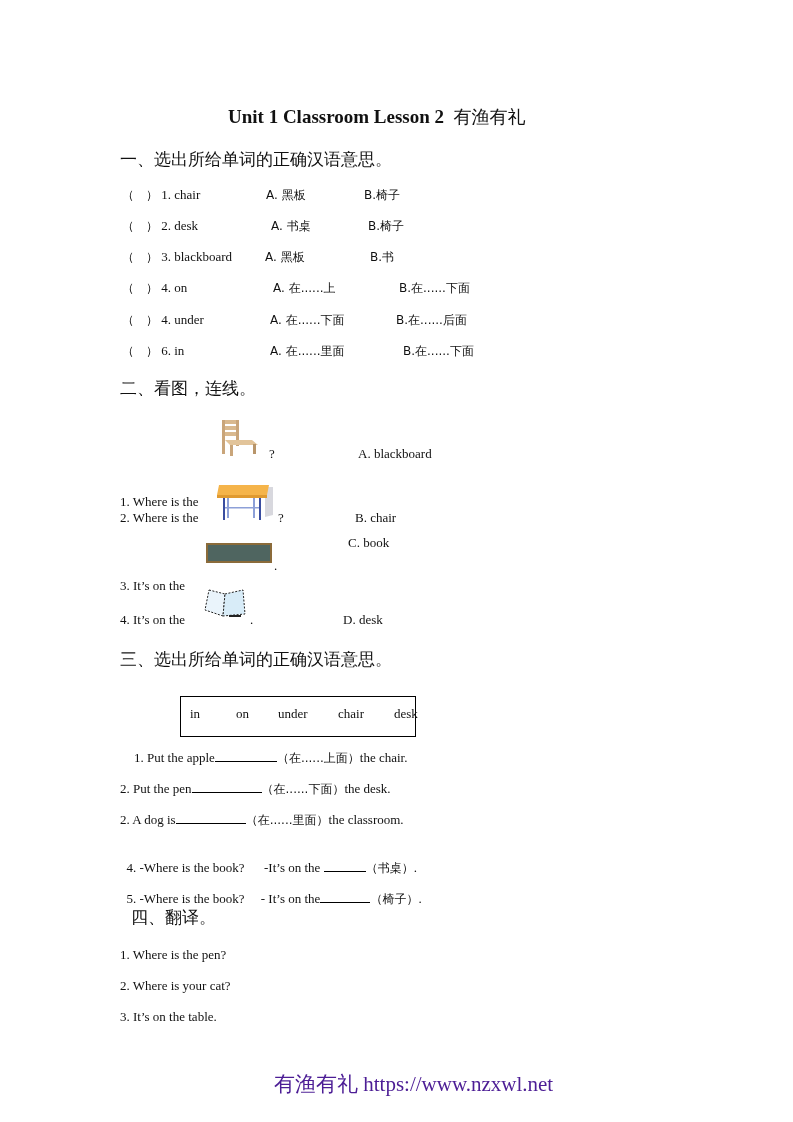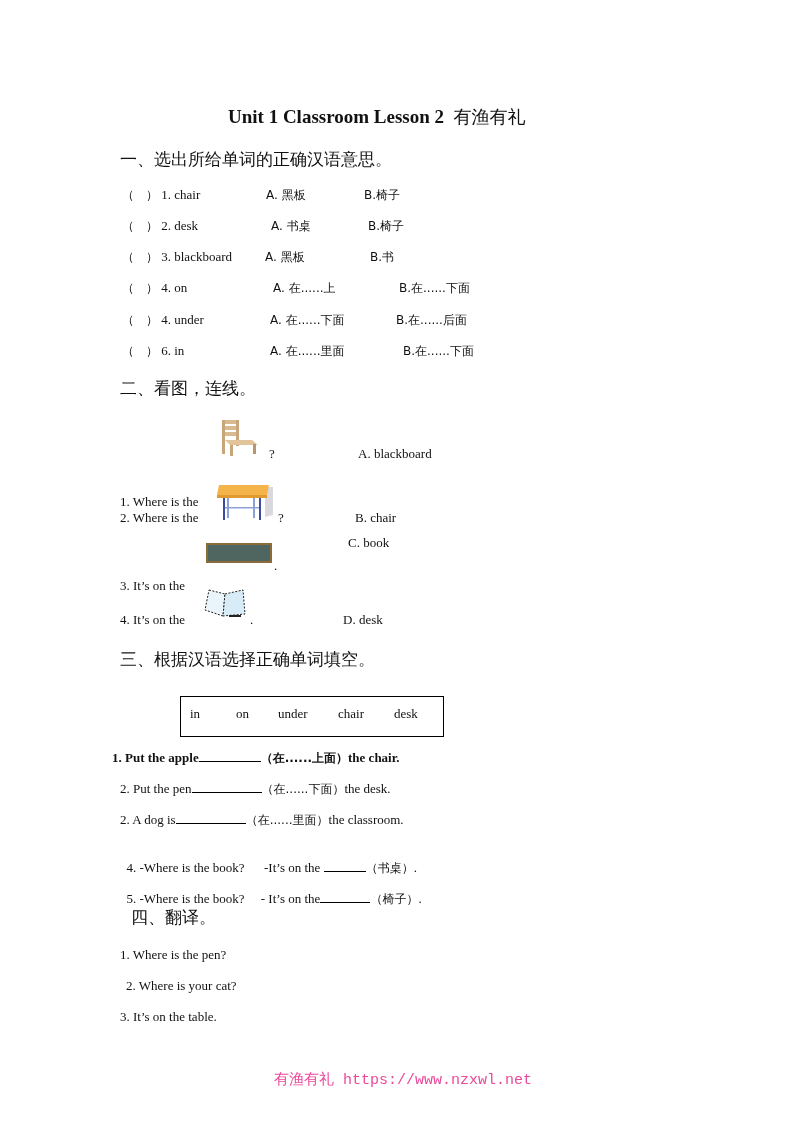--- a/index.html
+++ b/index.html
@@ -5,23 +5,23 @@
   html, body { margin: 0; padding: 0; background: #ffffff; }
   body { width: 793px; height: 1122px; position: relative; overflow: hidden;
          font-family: "Liberation Serif", "DejaVu Serif", serif; color: #111; }
   .abs { position: absolute; white-space: nowrap; }
   .title { font-weight: bold; font-size: 19px; }
   .title .cn { font-family: "DejaVu Sans", sans-serif; font-weight: normal; font-size: 18px; }
   .h { font-family: "DejaVu Sans", sans-serif; font-size: 17px; }
   .t { font-size: 13px; }
   .cn13 { font-family: "DejaVu Sans", sans-serif; font-size: 12px; }
   .blank { display: inline-block; border-bottom: 1px solid #000; height: 12px; vertical-align: baseline; }
-  .wordbox { border: 1px solid #000; width: 264px; height: 41px; box-sizing: border-box; text-align: right; }
+  .wordbox { border: 1px solid #000; width: 236px; height: 41px; box-sizing: border-box; text-align: right; }
   .wordbox span { position: absolute; top: 9px; font-size: 13px; }
-  .footer { font-family: Liberation Mono, monospace; font-size: 15px; color: #ec4899; }
+  .footer { font-family: Liberation Serif, serif; font-size: 21px; color: #4c1d95; }
 </style>
 </head>
 <body>
 
 <div class="abs title" style="left:228px; top:105px;">
   <span>Unit 1 Classroom Lesson 2</span>&nbsp;
   <span class="cn">有渔有礼</span>
 </div>
 
 <div class="abs h" style="left:120px; top:148px;">一、选出所给单词的正确汉语意思。</div>
@@ -113,44 +113,44 @@
 <div class="abs" style="left:203px; top:586px; width:46px; height:36px;">
   <svg width="46" height="36" viewBox="0 0 46 36">
     <polygon points="6,4 22,8 20,30 2,24" fill="#eaf4fb" stroke="#222" stroke-width="1" stroke-dasharray="2,1.5"></polygon>
     <polygon points="22,8 40,4 42,28 20,30" fill="#d8ecf8" stroke="#222" stroke-width="1" stroke-dasharray="2,1.5"></polygon>
     <line x1="26" y1="30" x2="38" y2="30" stroke="#222" stroke-width="2"></line>
   </svg>
 </div>
 <div class="abs t" style="left:250px; top:612px;">.</div>
 <div class="abs t" style="left:343px; top:612px;">D. desk</div>
 
-<div class="abs h" style="left:120px; top:648px;">三、根据汉语选择正确单词填空。</div>
+<div class="abs h" style="left:120px; top:648px;">三、选出所给单词的正确汉语意思。</div>
 
 <div class="abs wordbox" style="left:180px; top:696px;">
   <span style="left:9px;">in</span>
   <span style="left:55px;">on</span>
   <span style="left:97px;">under</span>
   <span style="left:157px;">chair</span>
   <span style="left:213px;">desk</span>
 </div>
 
-<div class="abs t" style="left:112px; top:749px;font-weight:bold;">
+<div class="abs t" style="left:134px; top:749px;">
   <span>1. Put the apple</span><span class="blank" style="width:62px;"></span><span class="cn13">（在......上面）</span><span>the chair.</span>
 </div>
 <div class="abs t" style="left:120px; top:780px;">
   <span>2. Put the pen</span><span class="blank" style="width:70px;"></span><span class="cn13">（在......下面）</span><span>the desk.</span>
 </div>
 <div class="abs t" style="left:120px; top:811px;">
   <span>2. A dog is</span><span class="blank" style="width:70px;"></span><span class="cn13">（在......里面）</span><span>the classroom.</span>
 </div>
 <div class="abs t" style="left:120px; top:843px; white-space:pre;">
   <span>4. -Where is the book?      -It’s on the </span><span class="blank" style="width:42px;"></span><span class="cn13">（书桌）</span><span>.</span>
 </div>
 <div class="abs t" style="left:120px; top:874px; white-space:pre;">
   <span>5. -Where is the book?     - It’s on the</span><span class="blank" style="width:50px;"></span><span class="cn13">（椅子）</span><span>.</span>
 </div>
 
 <div class="abs h" style="left:104px; top:906px;margin-left:27px;">四、翻译。</div>
 <div class="abs t" style="left:120px; top:947px;">1. Where is the pen?</div>
-<div class="abs t" style="left:120px; top:978px;margin-left:6px;">2. Where is your cat?</div>
+<div class="abs t" style="left:120px; top:978px;">2. Where is your cat?</div>
 <div class="abs t" style="left:120px; top:1009px;">3. It’s on the table.</div>
 
 <div class="abs footer" style="left:274px; top:1070px;">有渔有礼 https://www.nzxwl.net</div>
 
 </body></html>

